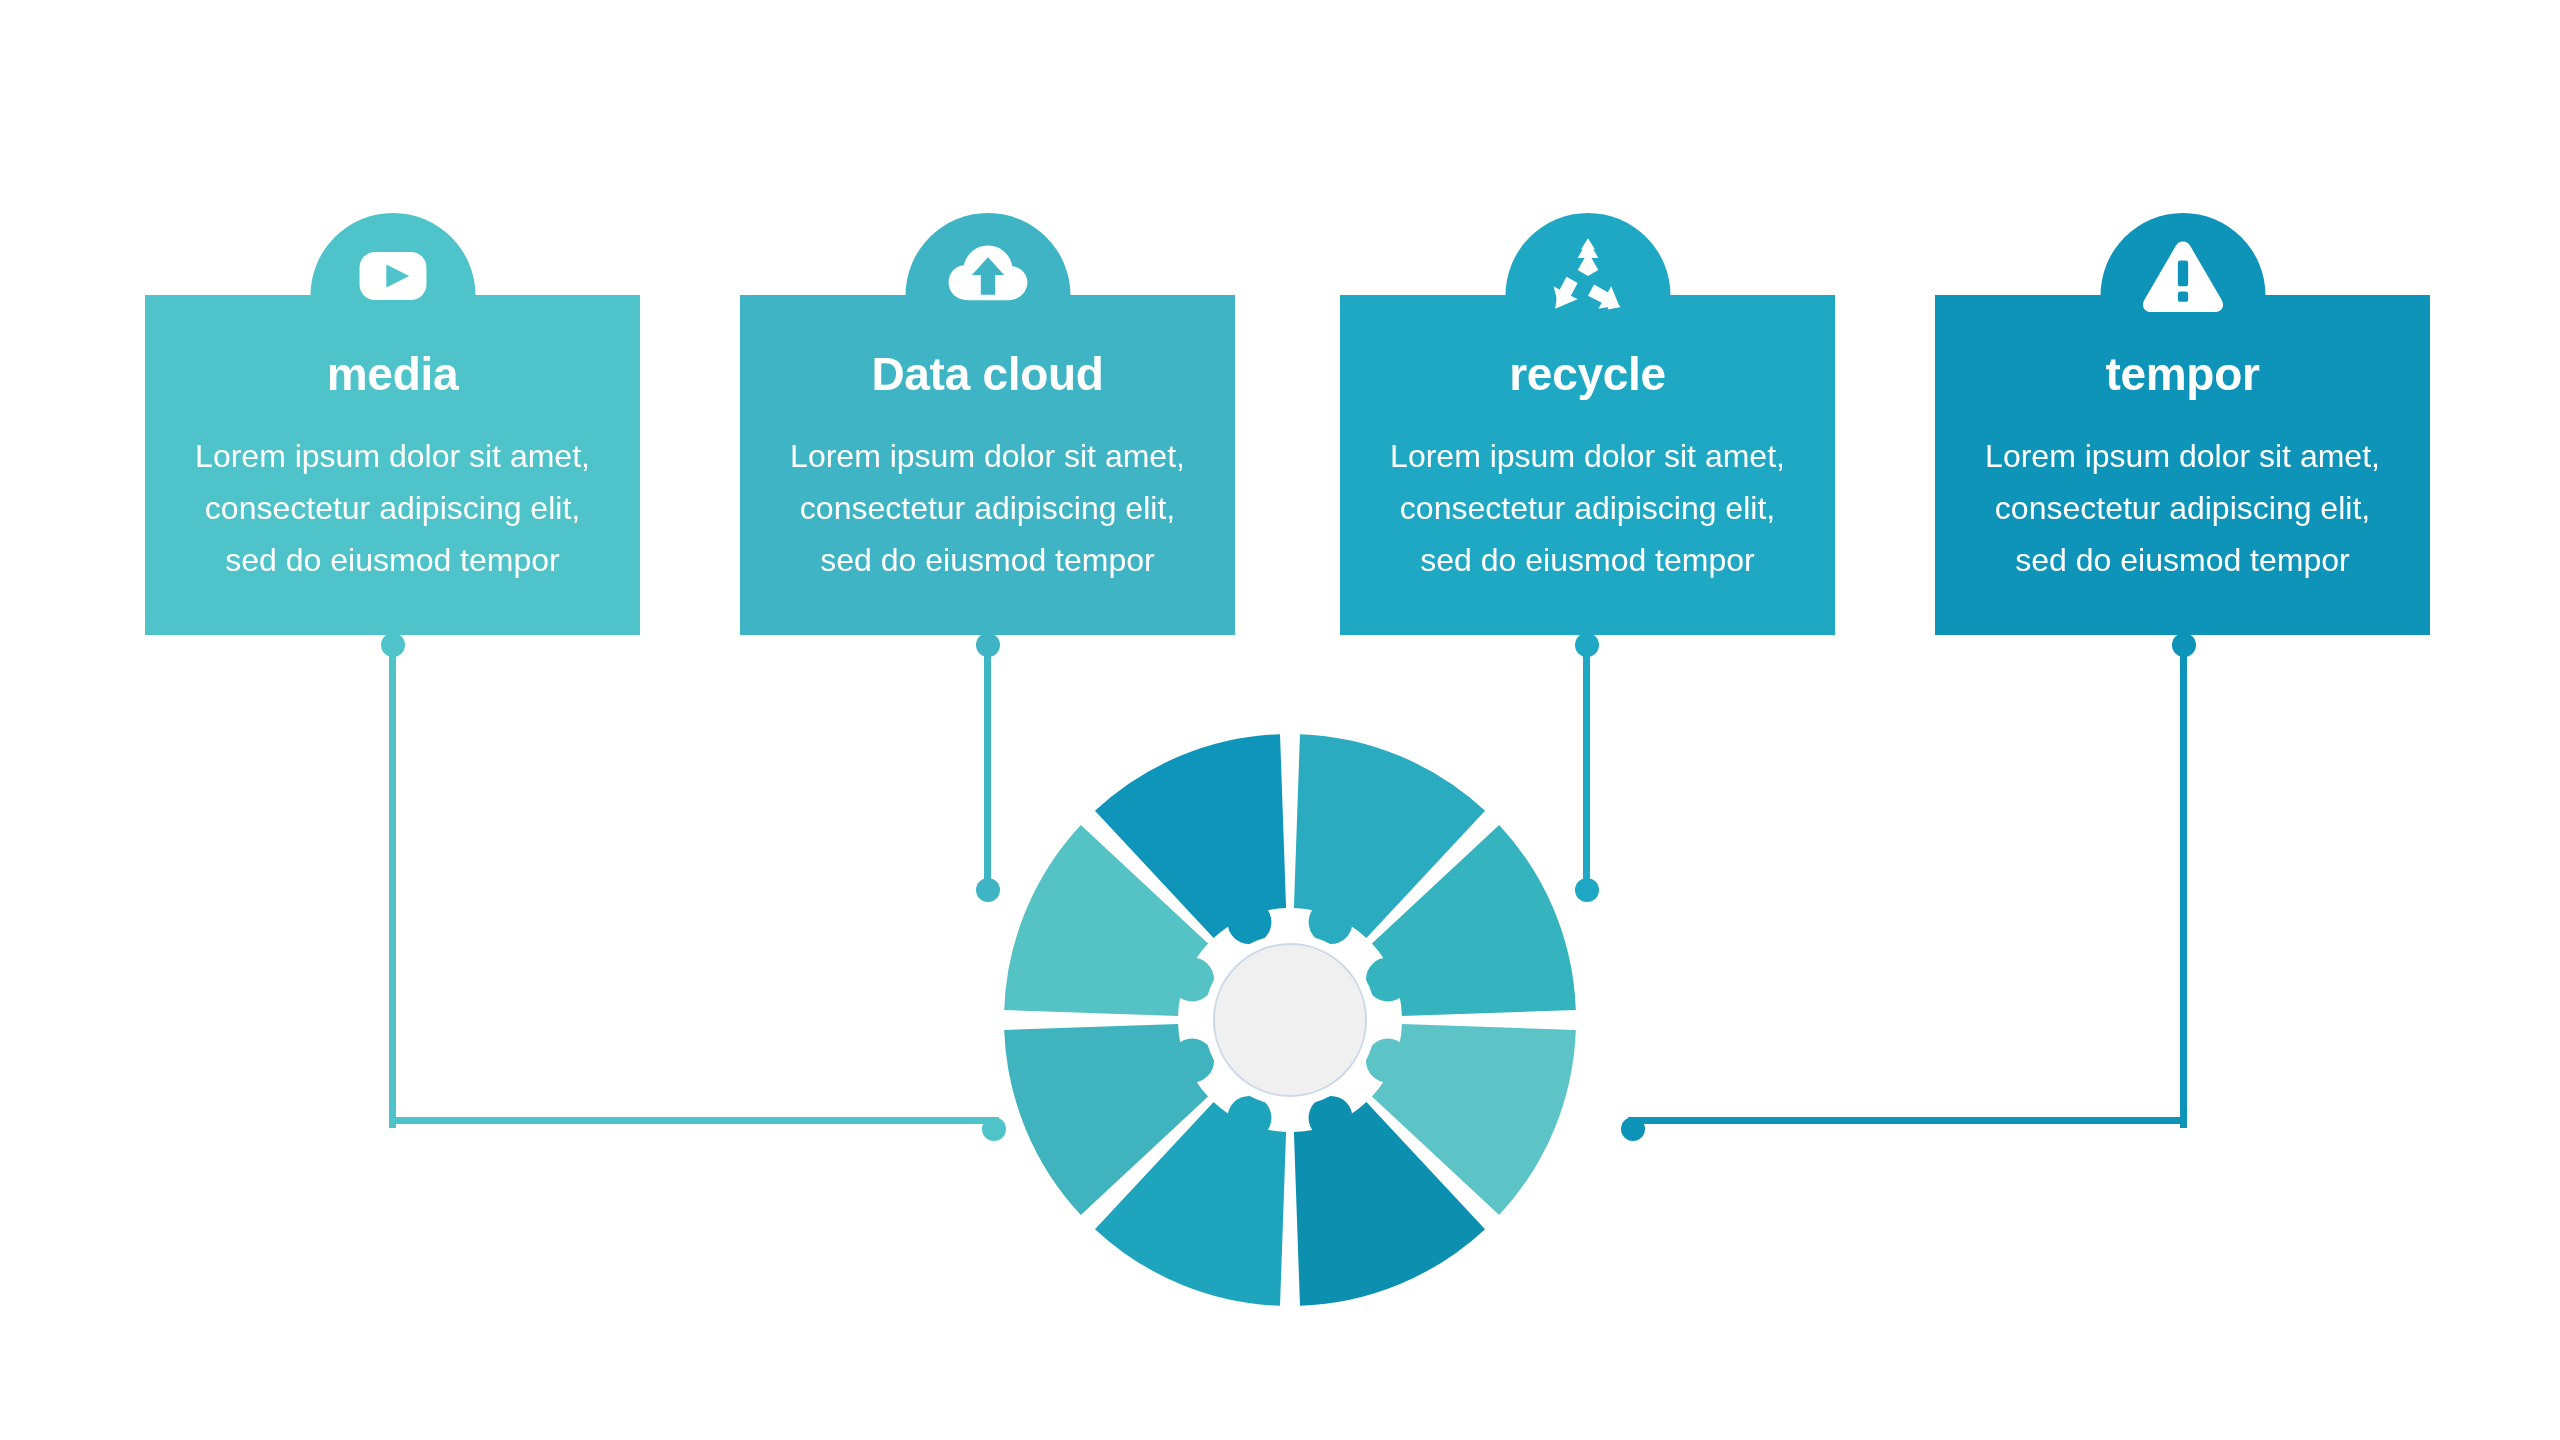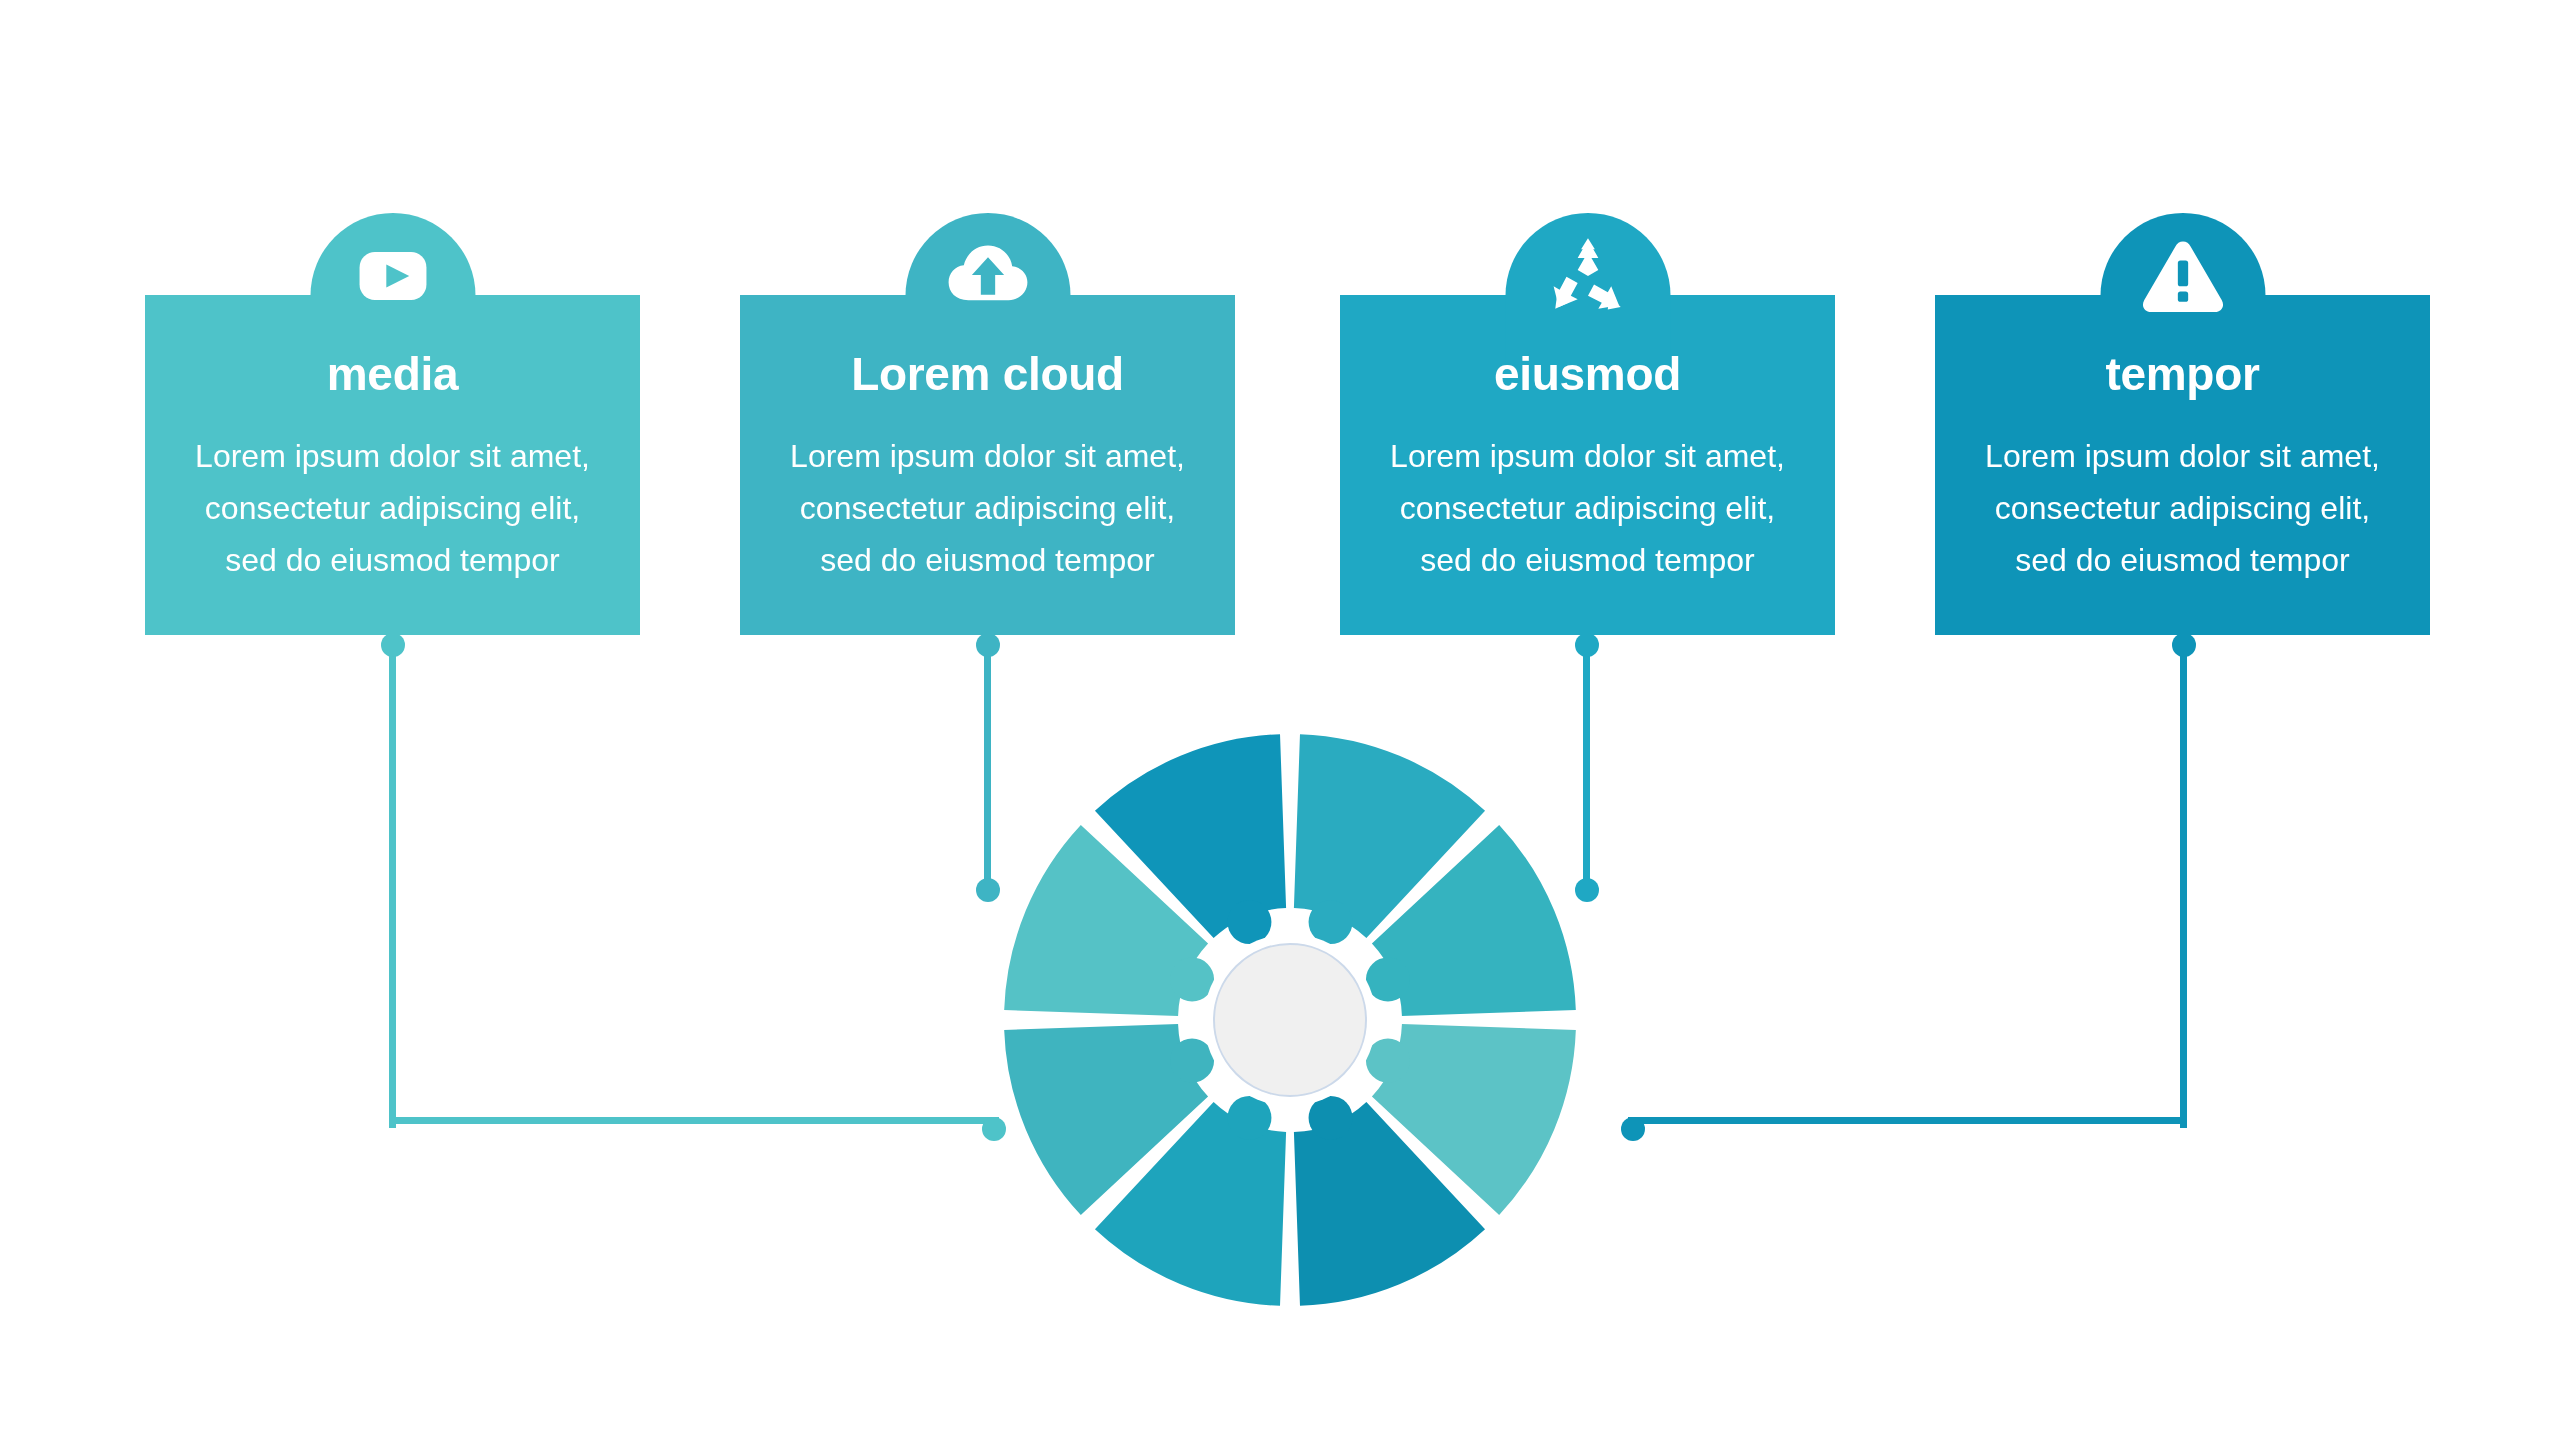--- a/index.html
+++ b/index.html
@@ -123,41 +123,41 @@
   <div class="card" style="left:740px;top:295px;background:#3eb4c4;">
     <div class="bump" style="background: rgb(62, 180, 196);"></div>
     <div class="icon-wrap">
       <svg viewBox="0 0 96 90" width="90" height="86" aria-hidden="true">
         <path fill="#ffffff" d="M26 72 C12 72 4 63 4 52 C4 42 11 34 21 33 C24 20 35 11 48 11
                  C62 11 73 21 75 34 C85 35 92 43 92 52 C92 63 83 72 71 72 Z"></path>
         <path fill="#3eb4c4" d="M48 24 L66 44 L56 44 L56 66 L40 66 L40 44 L30 44 Z"></path>
       </svg>
     </div>
     <div class="body">
-      <p class="card-title">Lorem cloud</p>
+      <p class="card-title">Data cloud</p>
       <p class="card-desc">Lorem ipsum dolor sit amet, consectetur adipiscing elit, sed do eiusmod tempor</p>
     </div>
   </div>
 
   <div class="card" style="left:1340px;top:295px;background:#1fa8c4;">
     <div class="bump" style="background: rgb(31, 168, 196);"></div>
     <div class="icon-wrap">
       <svg viewBox="0 0 100 100" width="86" height="86" aria-hidden="true">
         <g fill="#ffffff">
           <path d="M50 8 L62 29 L54 29 L62 43 L50 50 L38 43 L46 29 L38 29 Z"></path>
           <path d="M16 86 L10 62 L17 66 L25 51 L38 58 L30 73 L38 77 Z"></path>
           <path d="M86 84 L62 88 L66 81 L50 73 L57 60 L73 69 L77 62 Z"></path>
           <path d="M50 6 L58 19 L42 19 Z"></path>
           <path d="M12 88 L14 72 L27 81 Z"></path>
           <path d="M88 86 L73 89 L75 73 Z"></path>
         </g>
       </svg>
     </div>
     <div class="body">
-      <p class="card-title">eiusmod</p>
+      <p class="card-title">recycle</p>
       <p class="card-desc">Lorem ipsum dolor sit amet, consectetur adipiscing elit, sed do eiusmod tempor</p>
     </div>
   </div>
 
   <div class="card" style="left:1935px;top:295px;background:#0e94b8;">
     <div class="bump" style="background: rgb(14, 148, 184);"></div>
     <div class="icon-wrap">
       <svg viewBox="0 0 100 92" width="88" height="84" aria-hidden="true">
         <path fill="#ffffff" d="M50 6 C54 6 57 8 59 12 L95 74 C99 81 95 88 87 88 L13 88
                  C5 88 1 81 5 74 L41 12 C43 8 46 6 50 6 Z"></path>

